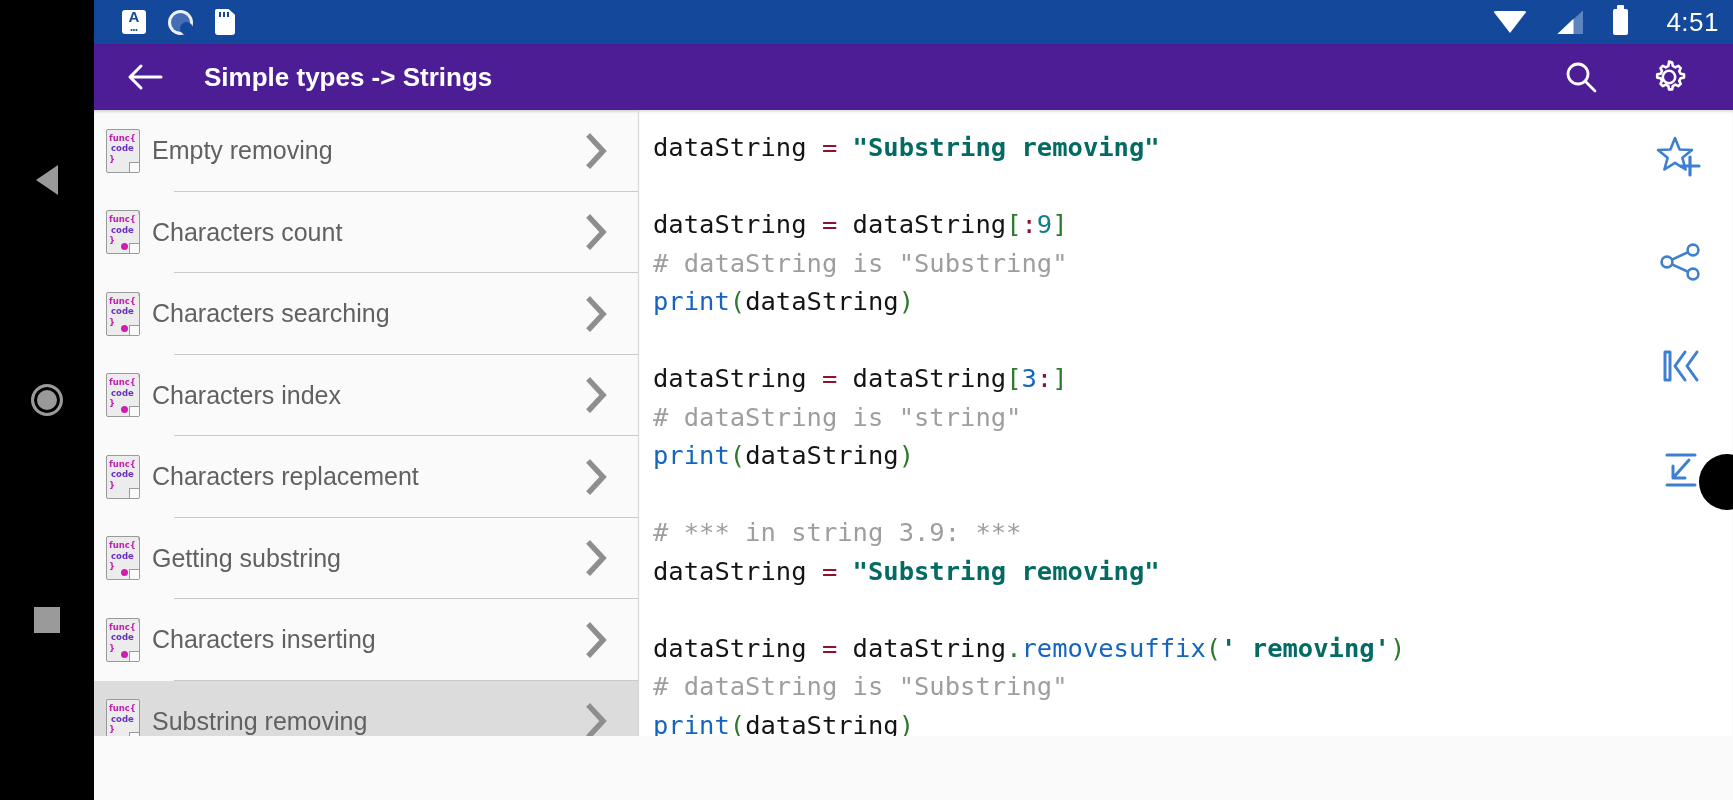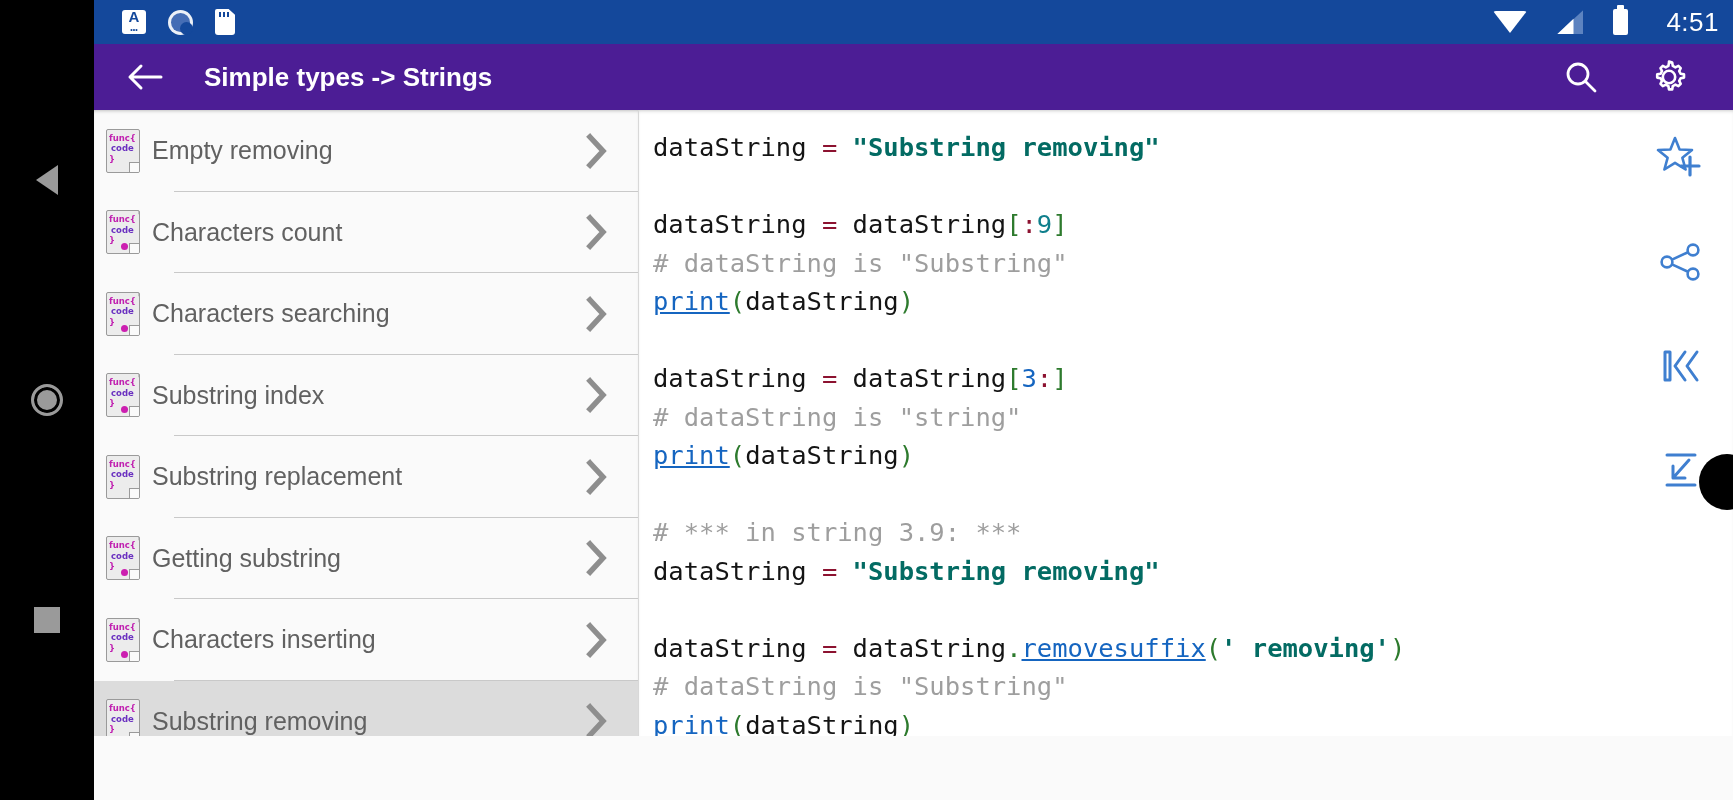--- a/index.html
+++ b/index.html
@@ -235,21 +235,21 @@
     font-family: "DejaVu Sans Mono", monospace;
     font-size: 25.5px;
     line-height: 38.5px;
     color: #141414;
     white-space: pre;
     margin: 0;
   }
   .tok-op   { color: #8c1230; }
   .tok-str  { color: #036b63; font-weight: 700; }
   .tok-cmt  { color: #9e9e9e; }
-  .tok-fn   { color: #1565c0; text-decoration: underline; }
+  .tok-fn   { color: #1565c0; }
   .tok-brk  { color: #2d7a2d; }
   .tok-num-t{ color: #0f7f8c; }
   .tok-num-b{ color: #1565c0; }
   .tok-dot  { color: #2d7a2d; }
 
   
   #action-rail {
     position: absolute; right: 0; top: 0;
     width: 104px; height: 690px;
     display: flex; flex-direction: column; align-items: center;
@@ -395,36 +395,36 @@
                 <div class="l1">func{</div>
                 <div class="l2">code</div>
                 <div class="l3">}</div>
                 <div class="fold"></div>
                 <div class="dot"></div>
                 <svg class="lock-badge" viewBox="0 0 13 15">
                   <path d="M3.4 6.4 V4.2 a3.1 3.1 0 0 1 6.2 0 V6.4" fill="none" stroke="#222" stroke-width="1.5"></path>
                   <rect x="1.8" y="6.2" width="9.4" height="7.6" rx="1" fill="#222"></rect>
                 </svg>
               </div>
-              <div class="list-label">Substring index</div>
-              <div class="chevron">
-                <svg width="26" height="40" viewBox="0 0 26 40">
-                  <path d="M6 6 L19 20 L6 34" fill="none" stroke="#8e8e8e" stroke-width="5.5" stroke-linecap="square" stroke-linejoin="miter"></path>
-                </svg>
-              </div>
-              <div class="divider"></div>
-            </div>
-            <div class="list-row">
-              <div class="doc-icon">
-                <div class="l1">func{</div>
-                <div class="l2">code</div>
-                <div class="l3">}</div>
-                <div class="fold"></div>
-              </div>
-              <div class="list-label">Substring replacement</div>
+              <div class="list-label">Characters index</div>
+              <div class="chevron">
+                <svg width="26" height="40" viewBox="0 0 26 40">
+                  <path d="M6 6 L19 20 L6 34" fill="none" stroke="#8e8e8e" stroke-width="5.5" stroke-linecap="square" stroke-linejoin="miter"></path>
+                </svg>
+              </div>
+              <div class="divider"></div>
+            </div>
+            <div class="list-row">
+              <div class="doc-icon">
+                <div class="l1">func{</div>
+                <div class="l2">code</div>
+                <div class="l3">}</div>
+                <div class="fold"></div>
+              </div>
+              <div class="list-label">Characters replacement</div>
               <div class="chevron">
                 <svg width="26" height="40" viewBox="0 0 26 40">
                   <path d="M6 6 L19 20 L6 34" fill="none" stroke="#8e8e8e" stroke-width="5.5" stroke-linecap="square" stroke-linejoin="miter"></path>
                 </svg>
               </div>
               <div class="divider"></div>
             </div>
             <div class="list-row">
               <div class="doc-icon">
                 <div class="l1">func{</div>

